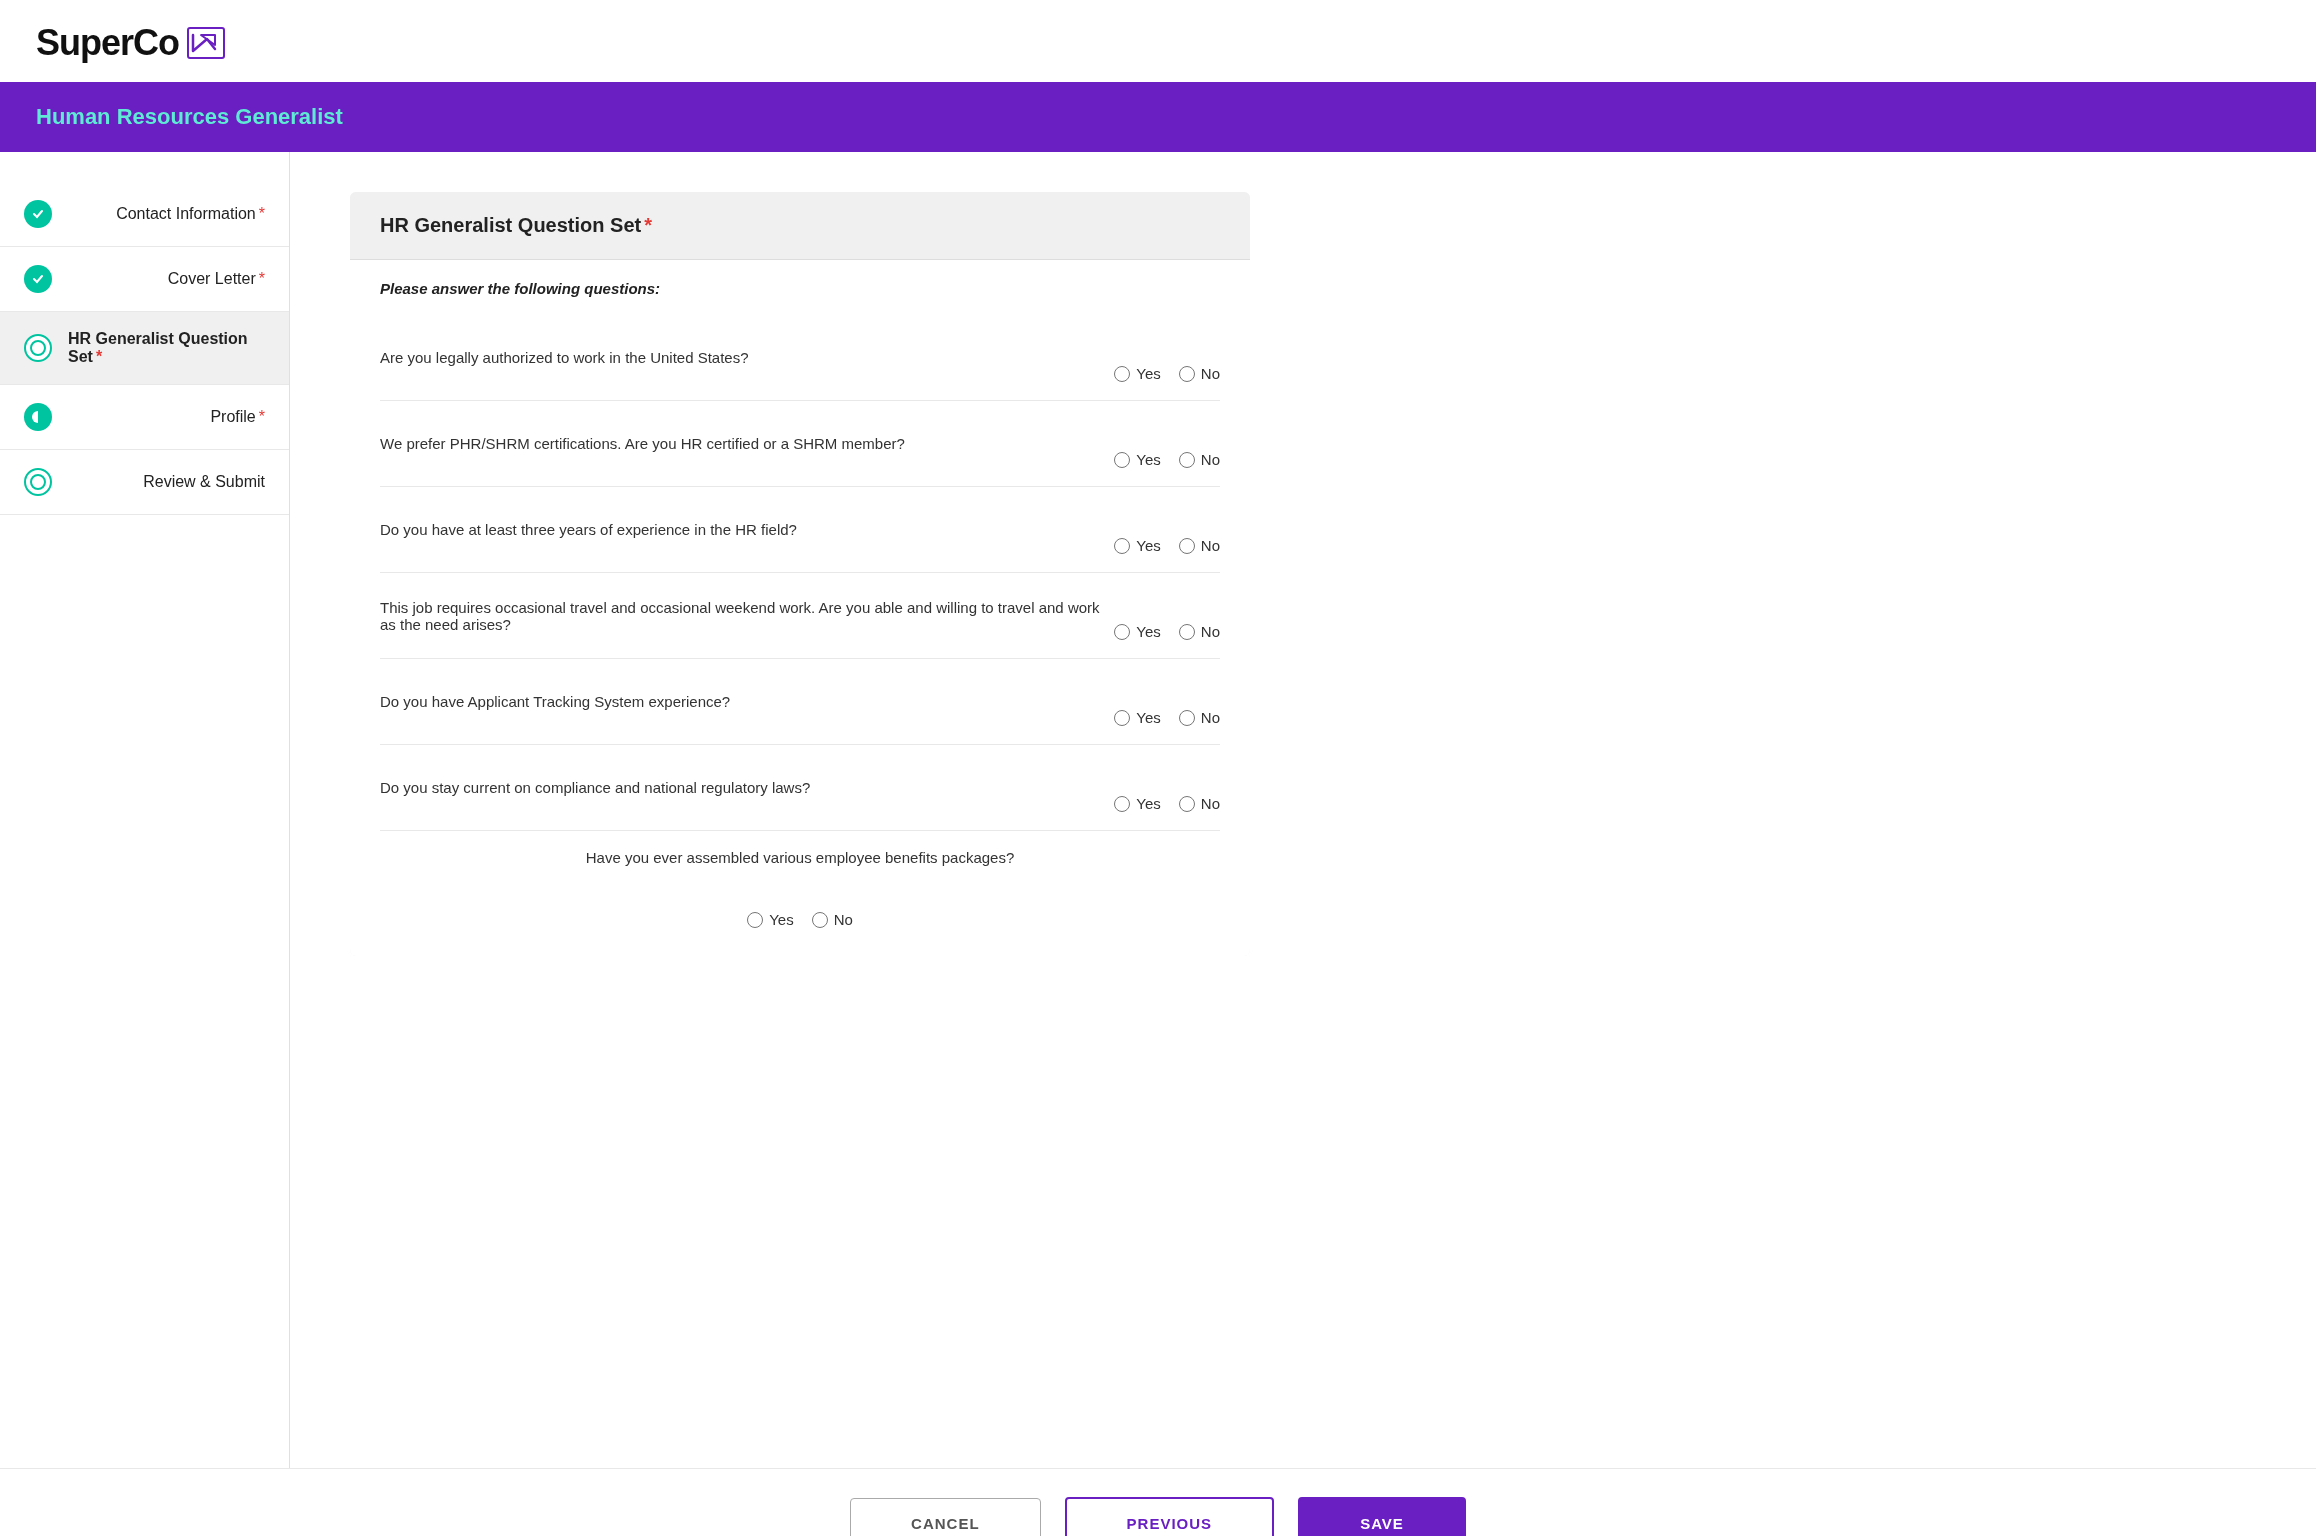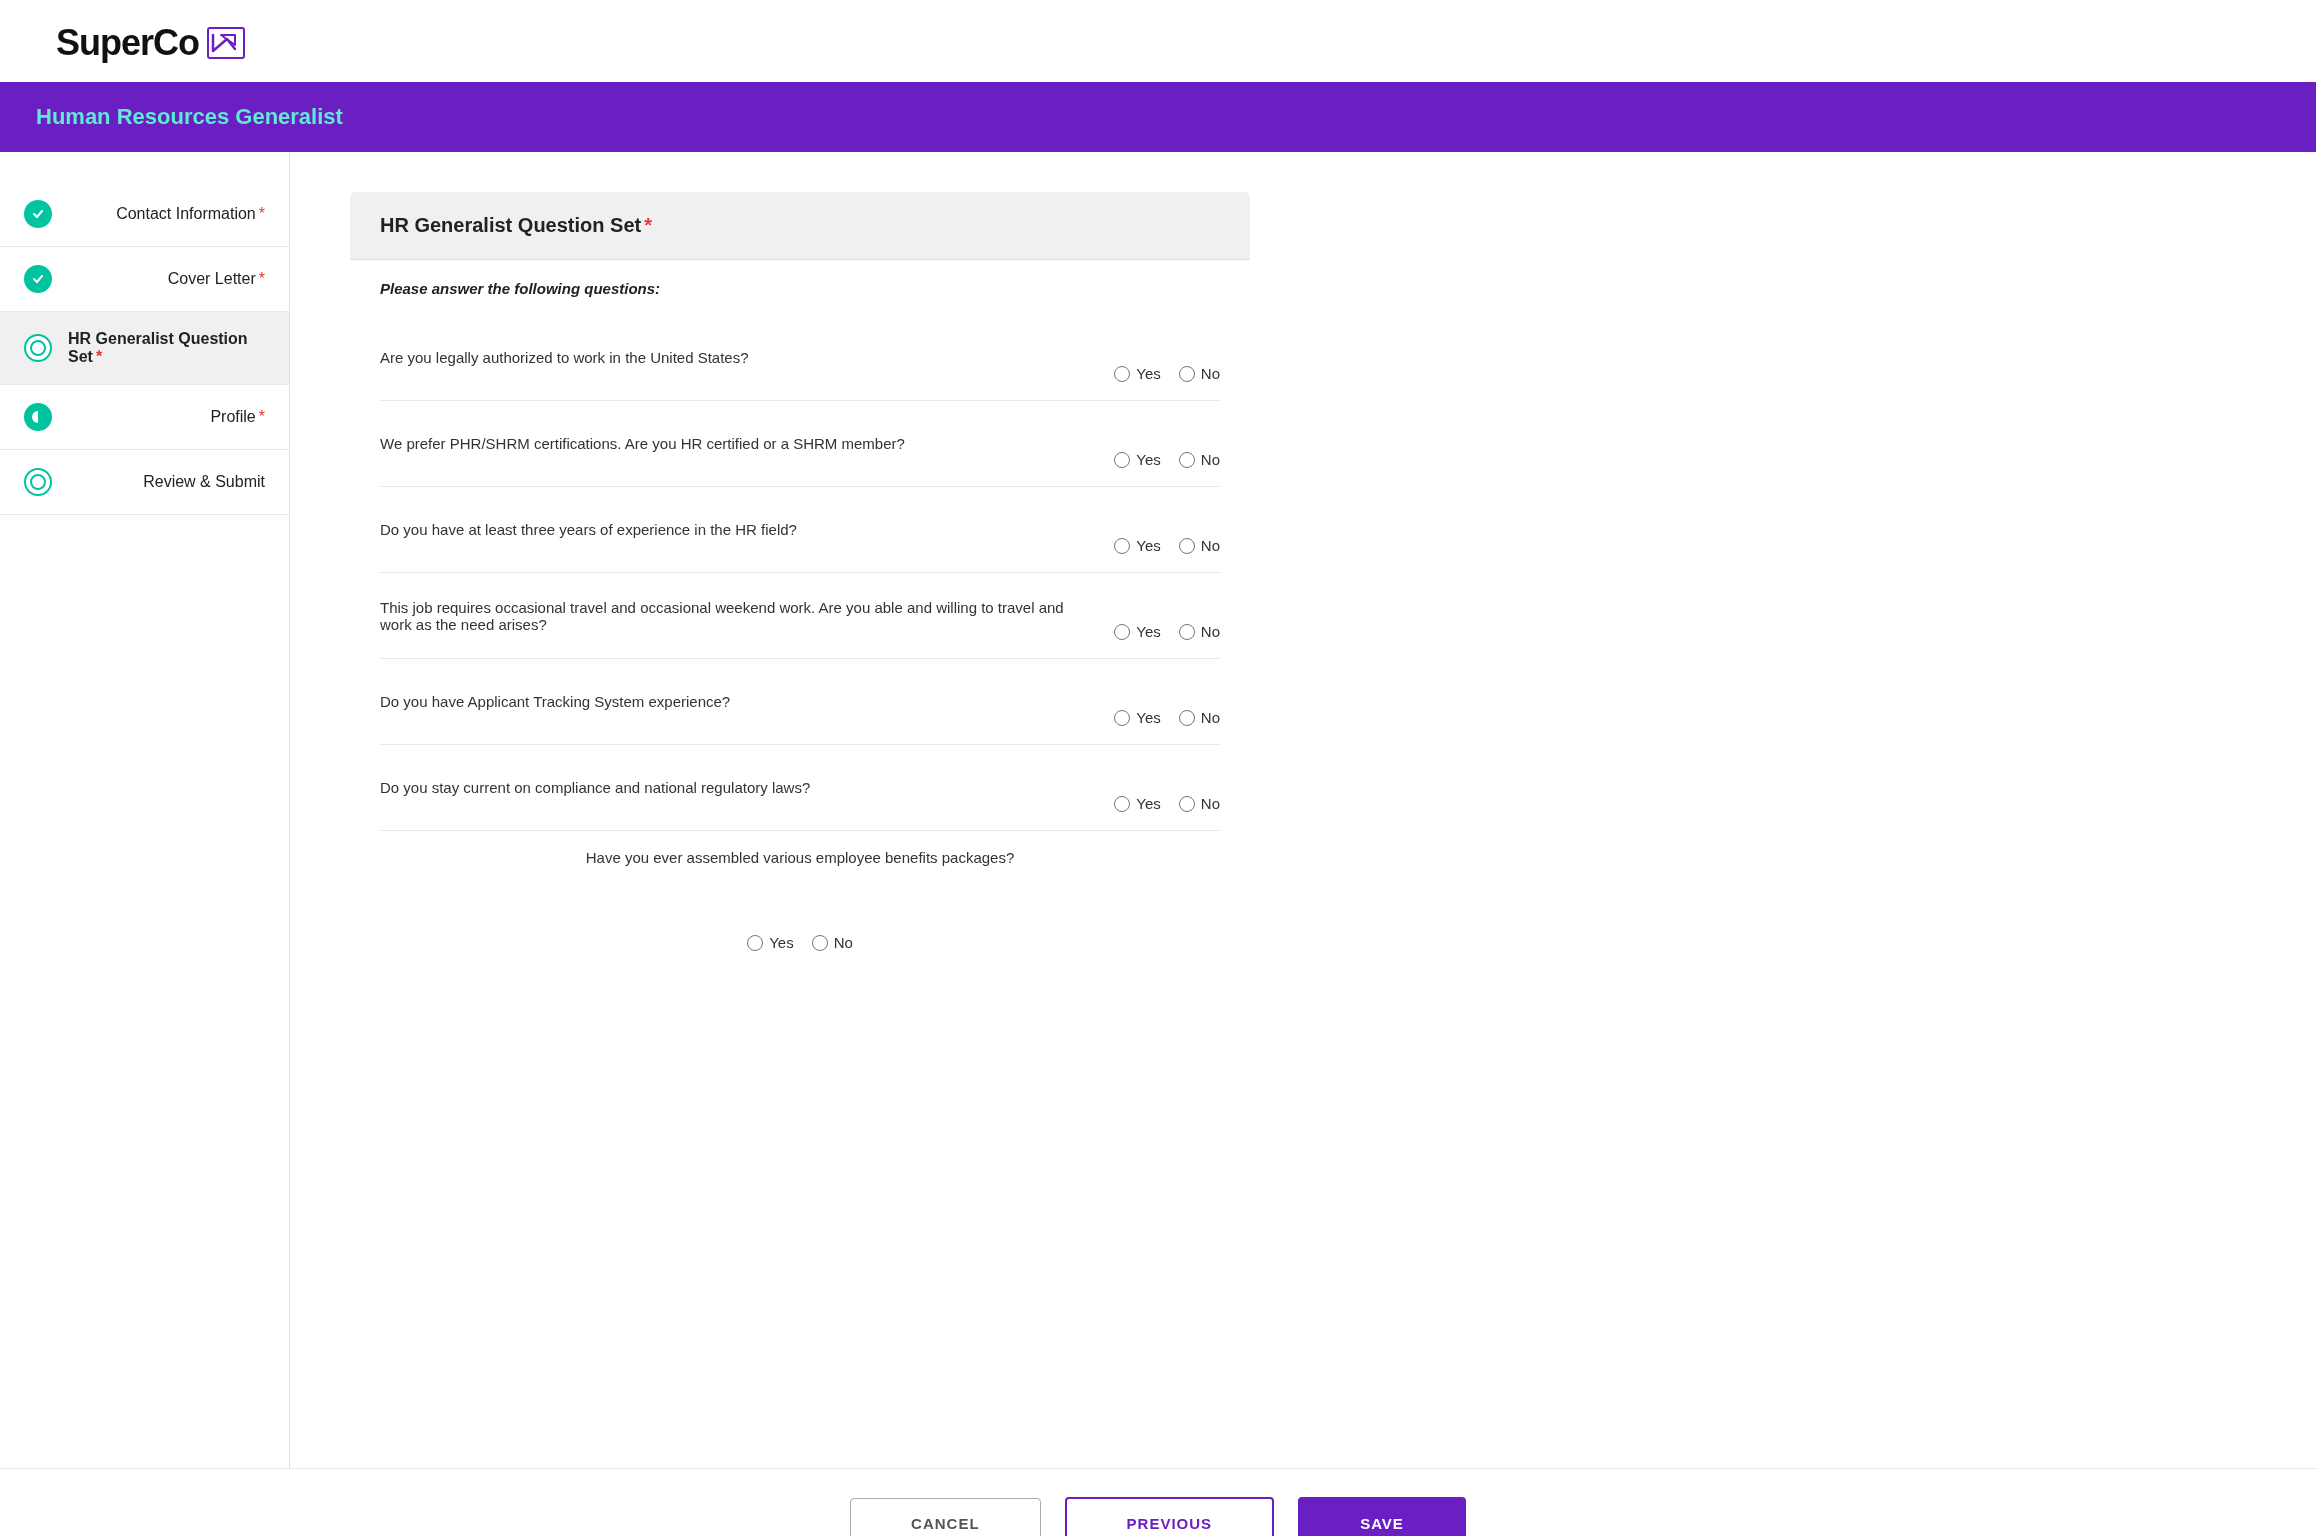--- a/index.html
+++ b/index.html
@@ -1,20 +1,20 @@
 <!DOCTYPE html>
 <html><head>
   <meta charset="utf-8">
   <style>
     * { box-sizing: border-box; margin: 0; padding: 0; }
     body { font-family: Arial, sans-serif; background: #fff; color: #222; }
 
     
     .logo-bar {
-      padding: 22px 36px 18px 56px;
+      padding: 22px 36px 18px 36px;
       background: #fff;
       display: flex;
       align-items: center;
     }
     .logo-text {
       font-size: 36px;
       font-weight: 900;
       color: #111;
       letter-spacing: -1px;
     }
@@ -142,21 +142,21 @@
       font-weight: 700;
       margin-bottom: 18px;
       color: #222;
     }
     .question-row {
       display: flex;
       align-items: center;
       justify-content: space-between;
       padding: 18px 0;
       border-bottom: 1px solid #e8e8e8;
-      gap: 36px;
+      gap: 13px;
     }
     .question-row:last-child {
       border-bottom: none;
       flex-direction: column;
     }
     .question-text {
       font-size: 15px;
       color: #333;
       flex: 1;
     }

